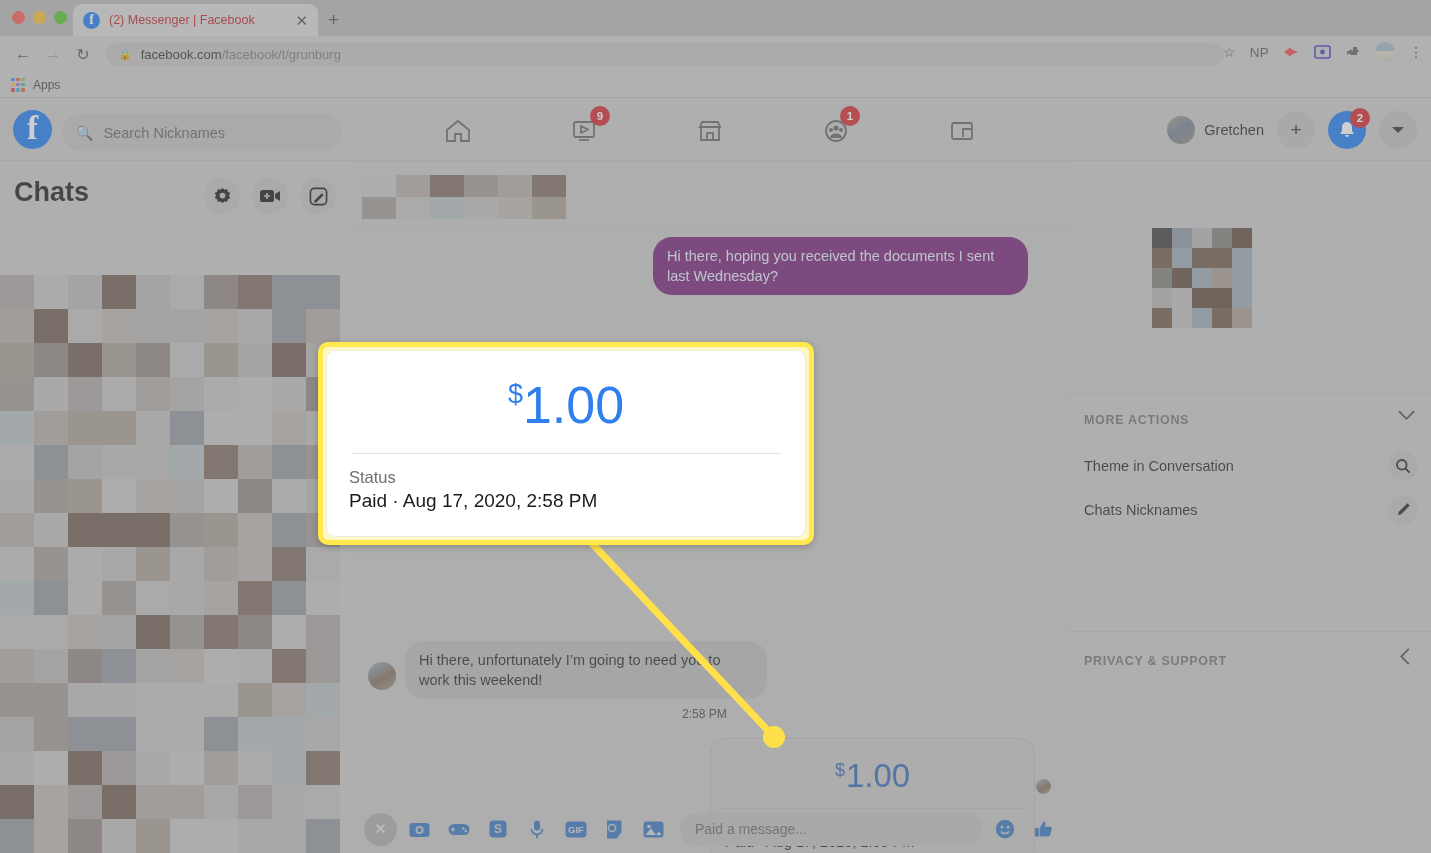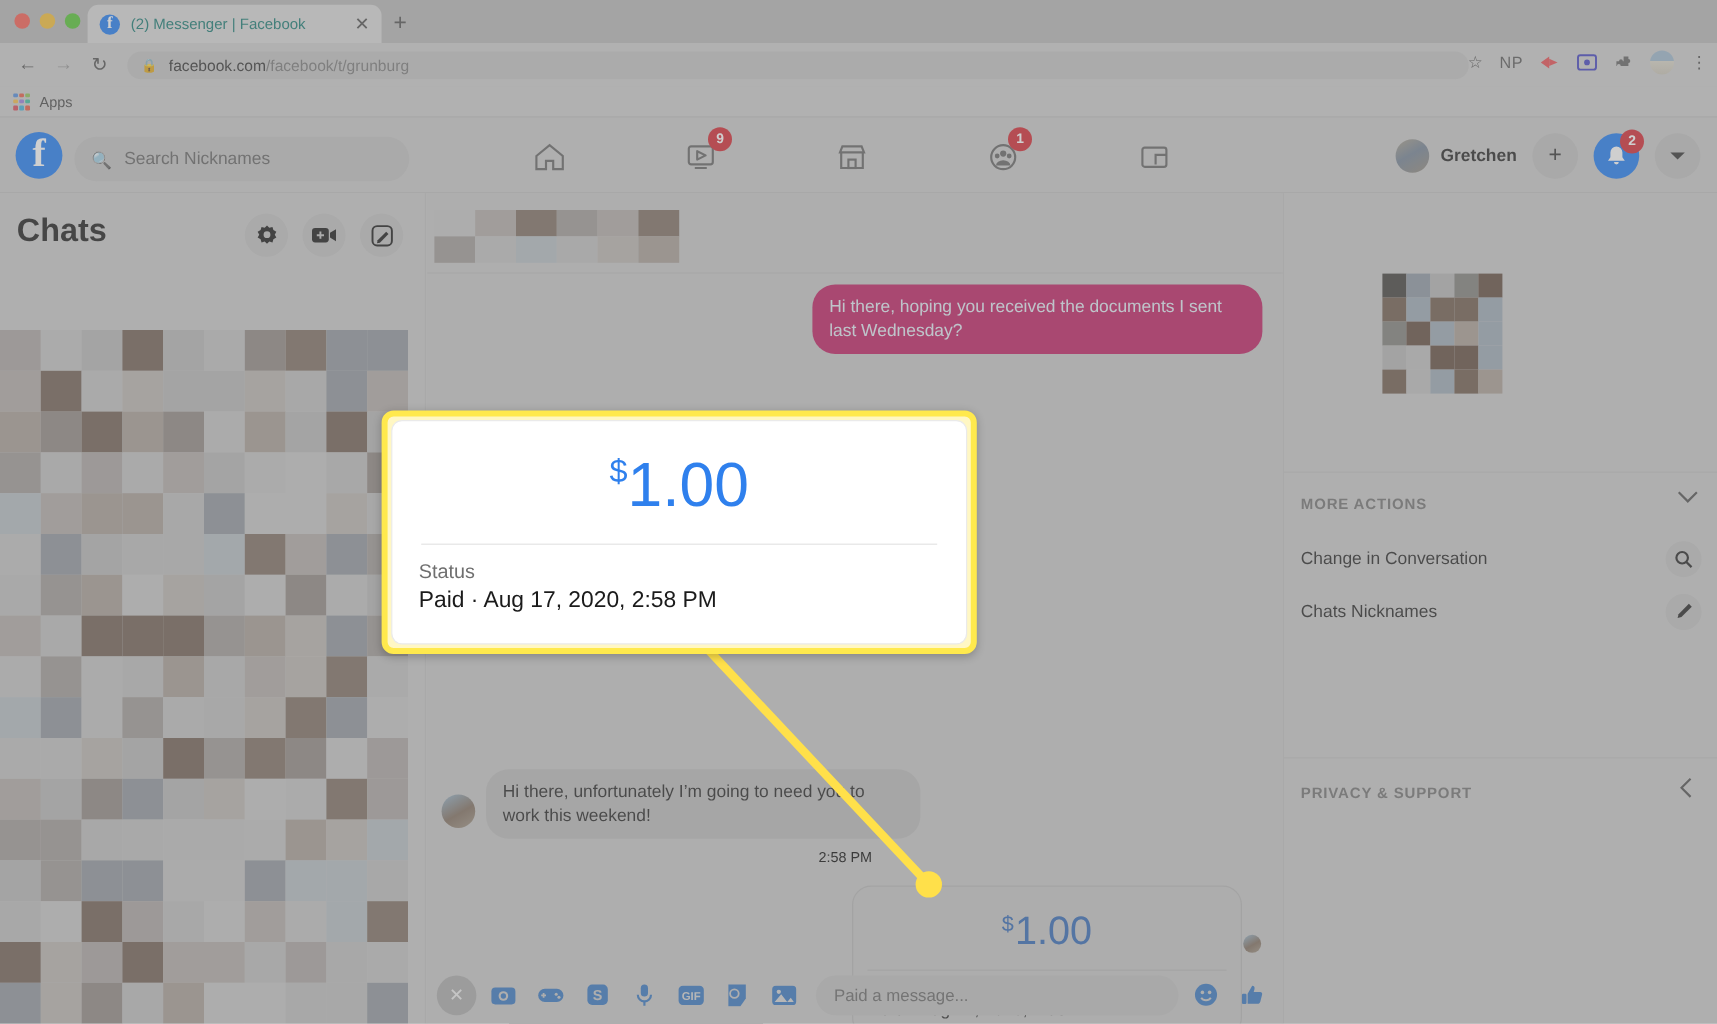--- a/index.html
+++ b/index.html
@@ -17,21 +17,21 @@
   .tabstrip { position: absolute; left: 0; top: 0; width: 1431px; height: 36px; background: #b6b6b6; }
   .traffic { position: absolute; left: 12px; top: 11px; display: flex; gap: 8px; }
   .traffic i { width: 13px; height: 13px; border-radius: 50%; display: block; }
   .tl-red { background: #f9564a; } .tl-yellow { background: #f7bd2e; } .tl-green { background: #4fc42b; }
 
   .tab { position: absolute; left: 73px; top: 4px; width: 245px; height: 32px;
          background: #d7d7d7; border-radius: 9px 9px 0 0; display: flex; align-items: center; padding: 0 10px; }
   .tab .fbicon { width: 17px; height: 17px; border-radius: 50%; background: #1877f2; color: #fff;
          font-size: 14px; font-weight: bold; display: flex; align-items: center; justify-content: center;
          font-family: "Liberation Serif", serif; }
-  .tab .tabtitle { font-size: 12.5px; color: #0f766e; margin-left: 9px; white-space: nowrap;
+  .tab .tabtitle { font-size: 12.5px; color: #b91c1c; margin-left: 9px; white-space: nowrap;
          overflow: hidden; flex: 1; }
   .tab .tabclose { font-size: 15px; color: #4a4a4a; line-height: 1; }
   .newtab { position: absolute; left: 328px; top: 10px; font-size: 19px; color: #4b4b4b; line-height: 1; }
 
   .toolbar { position: absolute; left: 0; top: 36px; width: 1431px; height: 36px; background: #cccccc; }
   .navbtns { position: absolute; left: 10px; top: 6px; display: flex; gap: 4px; align-items: center; }
   .navbtns span { width: 26px; height: 24px; display: flex; align-items: center; justify-content: center;
         font-size: 16px; color: #4c4c4c; }
   .navbtns span.disabled { color: #939393; }
 
@@ -69,21 +69,21 @@
         align-items: center; justify-content: space-between; }
   .navitem { position: relative; width: 56px; height: 46px; display: flex; align-items: center; justify-content: center; }
   .navitem svg { stroke: #606060; fill: none; stroke-width: 1.8; }
   .badge { position: absolute; border-radius: 11px; background: #d3202a; color: #fff; font-size: 11.5px;
         font-weight: bold; min-width: 20px; height: 20px; display: flex; align-items: center;
         justify-content: center; padding: 0 5px; }
 
   .fb-right { position: absolute; right: 14px; top: 13px; display: flex; align-items: center; gap: 13px; }
   .me-avatar { width: 28px; height: 28px; border-radius: 50%;
         background: linear-gradient(150deg,#a49a86,#6f7f92 45%,#8f8577); }
-  .me-name { font-size: 14.5px; font-weight: bold; color: #1c1c1c; margin-left: -4px; }
+  .me-name { font-size: 14.5px; font-weight: normal; color: #1c1c1c; margin-left: -4px; }
   .round-btn { width: 38px; height: 38px; border-radius: 50%; background: #bdbdbd; display: flex;
         align-items: center; justify-content: center; font-size: 19px; color: #2b2b2b; position: relative; }
   .round-btn.blue { background: #1877f2; color: #fff; }
 
   
   .chatlist { position: absolute; left: 0; top: 161px; width: 355px; height: 692px; background: #c9c9c9;
         border-right: 1px solid #bdbdbd; }
   .chats-title { position: absolute; left: 14px; top: 16px; font-size: 27px; font-weight: bold; color: #141414; }
   .chats-actions { position: absolute; right: 18px; top: 17px; display: flex; gap: 12px; }
   .circ-btn { width: 36px; height: 36px; border-radius: 50%; background: #bfbfbf; display: flex;
@@ -100,25 +100,25 @@
   .head-pixels { position: absolute; left: 6px; top: 14px; width: 200px; height: 44px; }
   .head-pixels i { position: absolute; display: block; }
   .head-icons { position: absolute; left: 945px; top: 16px; display: flex; gap: 14px; }
   .head-ic { width: 34px; height: 34px; border-radius: 50%; display: flex; align-items: center;
         justify-content: center; }
   .head-ic.lit { background: #bdbdbd; }
 
   .msgarea { position: absolute; left: 0; top: 68px; width: 712px; height: 560px; }
   .bubble { position: absolute; border-radius: 19px; padding: 9px 14px; font-size: 14.5px; line-height: 20px;
         max-width: 375px; }
-  .bubble.out { background: #be185d; color: #e3edf7; right: 16px; }
+  .bubble.out { background: #701a75; color: #e3edf7; right: 40px; }
   .bubble.in { background: #b9b9b9; color: #1b1b1b; }
   .avatar-sm { position: absolute; width: 28px; height: 28px; border-radius: 50%;
         background: linear-gradient(150deg,#8fb0c9,#7d6a5a 55%,#9c9080); }
-  .ts { position: absolute; font-size: 12px; color: #000000; }
+  .ts { position: absolute; font-size: 12px; color: #404040; }
 
   .paycard { position: absolute; border: 1px solid #b4b4b4; border-radius: 16px; background: #c4c4c4;
         width: 325px; }
   .paycard .amt { text-align: center; padding: 20px 0 16px; font-size: 33px; color: #2c64b4; line-height: 1; }
   .paycard .amt sup { font-size: 18px; vertical-align: 11px; margin-right: 1px; }
   .paycard .rule { height: 1px; background: #b5b5b5; margin: 0 12px; }
   .paycard .stat { padding: 9px 14px 13px; }
   .paycard .stat .lbl { font-size: 12.5px; color: #6b6b6b; }
   .paycard .stat .val { font-size: 14.5px; color: #202020; margin-top: 2px; }
 
@@ -655,21 +655,21 @@
 
     <div class="sec-div" style="top:232px;"></div>
     <div class="sec-head" style="left:14px; top:252px;">MORE ACTIONS</div>
     <span class="chev" style="left:328px; top:246px;">
       <svg width="17" height="11" viewBox="0 0 18 11">
         <path d="M1 1 L9 9 L17 1" fill="none" stroke="#4a4a4a" stroke-width="1.9"></path>
       </svg>
     </span>
 
     <div class="r-item" style="top:286px;">
-      <span class="lbl">Change in Conversation</span>
+      <span class="lbl">Theme in Conversation</span>
       <span class="r-ic shade">
         <svg width="16" height="16" viewBox="0 0 16 16">
           <circle cx="6.8" cy="6.8" r="4.8" fill="none" stroke="#1c1c1c" stroke-width="1.8"></circle>
           <line x1="10.3" y1="10.3" x2="14.6" y2="14.6" stroke="#1c1c1c" stroke-width="1.9"></line>
         </svg>
       </span>
     </div>
 
     <div class="r-item" style="top:330px;">
       <span class="lbl">Chats Nicknames</span>

